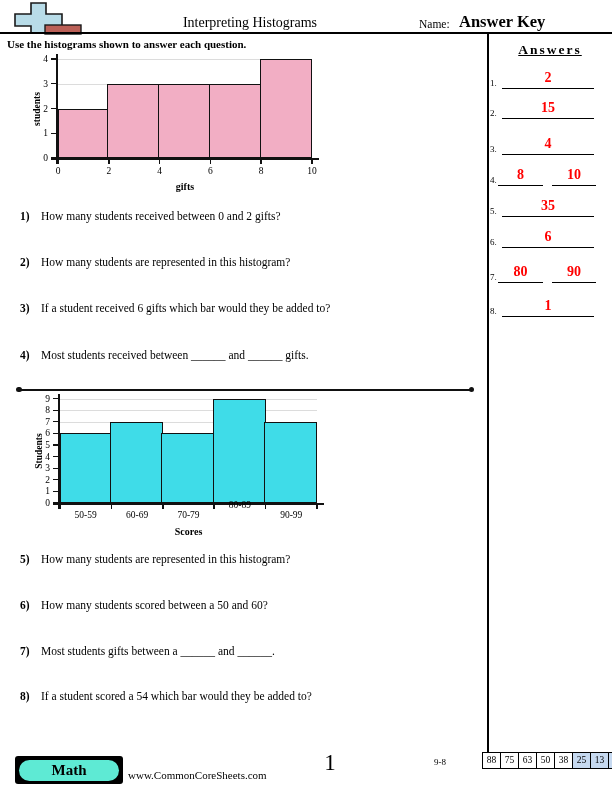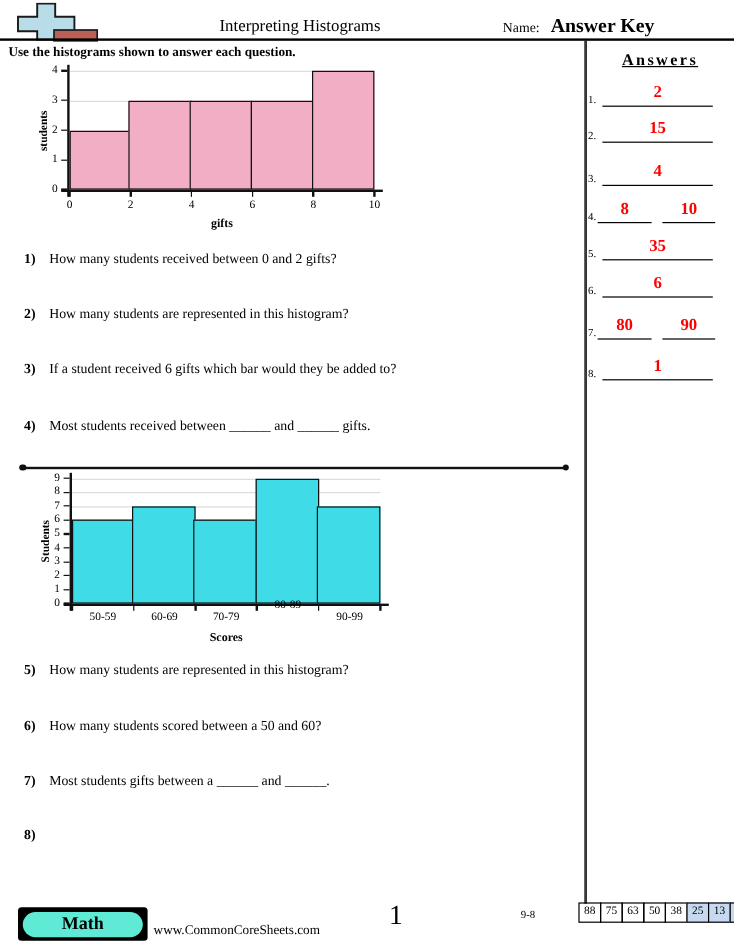--- a/index.html
+++ b/index.html
@@ -160,21 +160,21 @@
     </div>
 
   <div id="questions">
       <div class="question" style="top: 210px;"><span class="q-num">1)</span><span>How many students received between 0 and 2 gifts?</span></div>
       <div class="question" style="top: 256px;"><span class="q-num">2)</span><span>How many students are represented in this histogram?</span></div>
       <div class="question" style="top: 302px;"><span class="q-num">3)</span><span>If a student received 6 gifts which bar would they be added to?</span></div>
       <div class="question" style="top: 349px;"><span class="q-num">4)</span><span>Most students received between ______ and ______ gifts.</span></div>
       <div class="question" style="top: 553px;"><span class="q-num">5)</span><span>How many students are represented in this histogram?</span></div>
       <div class="question" style="top: 599px;"><span class="q-num">6)</span><span>How many students scored between a 50 and 60?</span></div>
       <div class="question" style="top: 645px;"><span class="q-num">7)</span><span>Most students gifts between a ______ and ______.</span></div>
-      <div class="question" style="top: 690px;"><span class="q-num">8)</span></div>
+      <div class="question" style="top: 690px;"><span class="q-num">8)</span><span>If a student scored a 54 which bar would they be added to?</span></div>
     </div>
 
   <div class="abs answers-sep"></div>
   <div class="abs answers-title">Answers</div>
   <div id="answers">
       <div class="ans-row" style="top: 69px;">
         <span class="ans-num">1.</span>
         <span class="ans-line" style="left: 14px; width: 92px; color: rgb(255, 0, 0);">2</span>
       </div>
       <div class="ans-row" style="top: 99px;">

